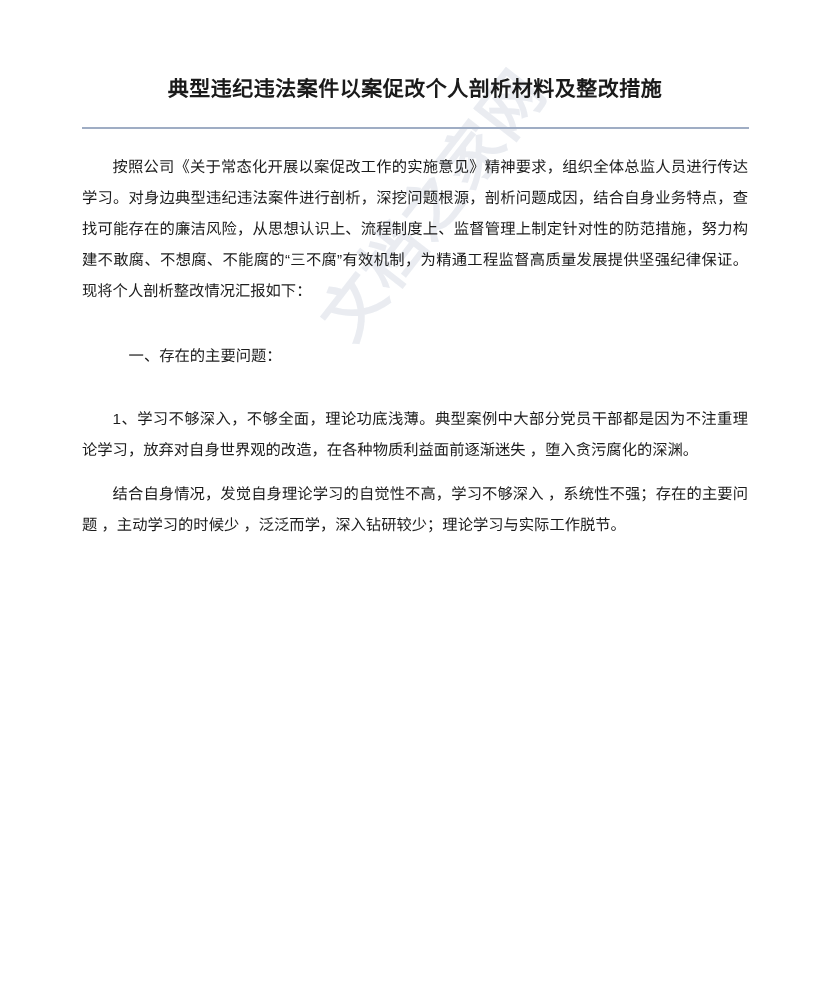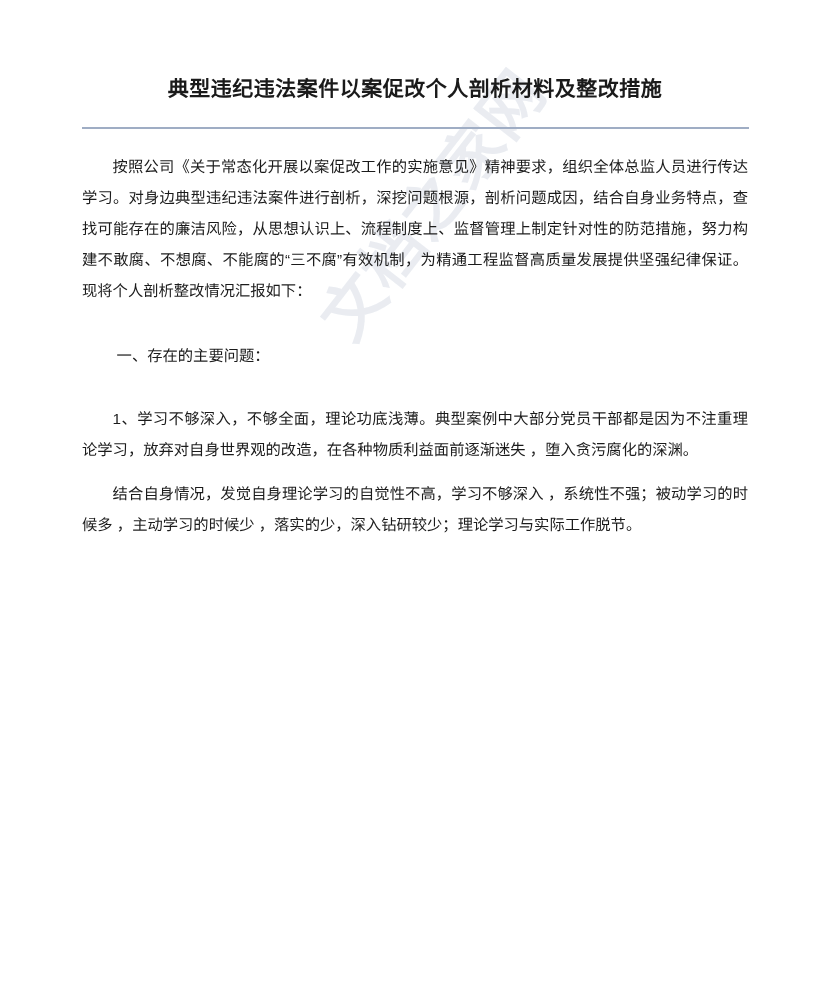--- a/index.html
+++ b/index.html
@@ -86,21 +86,21 @@
     text-justify: inter-ideograph;
     text-indent: 2em;
     word-break: break-all;
   }
 
   p.para.gap-lg  { margin-top: 32px; }
   p.para.gap-md  { margin-top: 26px; }
   p.para.gap-sm  { margin-top: 13px; }
 
   p.section-heading {
-    margin: 4px;
+    margin: 16px;
     margin-top: 34px;
     font-size: 15.3px;
     line-height: 31px;
     color: #1b1b1b;
     text-indent: 2em;
     text-align: left;
   }
 </style>
 </head>
 <body>
@@ -118,21 +118,21 @@
     <hr class="title-rule">
 
     <div class="body-block">
 
       <p class="para">按照公司《关于常态化开展以案促改工作的实施意见》精神要求，组织全体总监人员进行传达学习。对身边典型违纪违法案件进行剖析，深挖问题根源，剖析问题成因，结合自身业务特点，查找可能存在的廉洁风险，从思想认识上、流程制度上、监督管理上制定针对性的防范措施，努力构建不敢腐、不想腐、不能腐的“三不腐”有效机制，为精通工程监督高质量发展提供坚强纪律保证。现将个人剖析整改情况汇报如下：</p>
 
       <p class="section-heading">一、存在的主要问题：</p>
 
       <p class="para gap-lg">1、学习不够深入，不够全面，理论功底浅薄。典型案例中大部分党员干部都是因为不注重理论学习，放弃对自身世界观的改造，在各种物质利益面前逐渐迷失 ，堕入贪污腐化的深渊。</p>
 
-      <p class="para gap-sm">结合自身情况，发觉自身理论学习的自觉性不高，学习不够深入 ，系统性不强；被动学习的时候多 ，主动学习的时候少 ，落实的少，深入钻研较少；理论学习与实际工作脱节。</p>
+      <p class="para gap-sm">结合自身情况，发觉自身理论学习的自觉性不高，学习不够深入 ，系统性不强；存在的主要问题 ，主动学习的时候少 ，泛泛而学，深入钻研较少；理论学习与实际工作脱节。</p>
 
 
 
 
 
     </div>
   </div>
 </div>
 
 </body></html>

